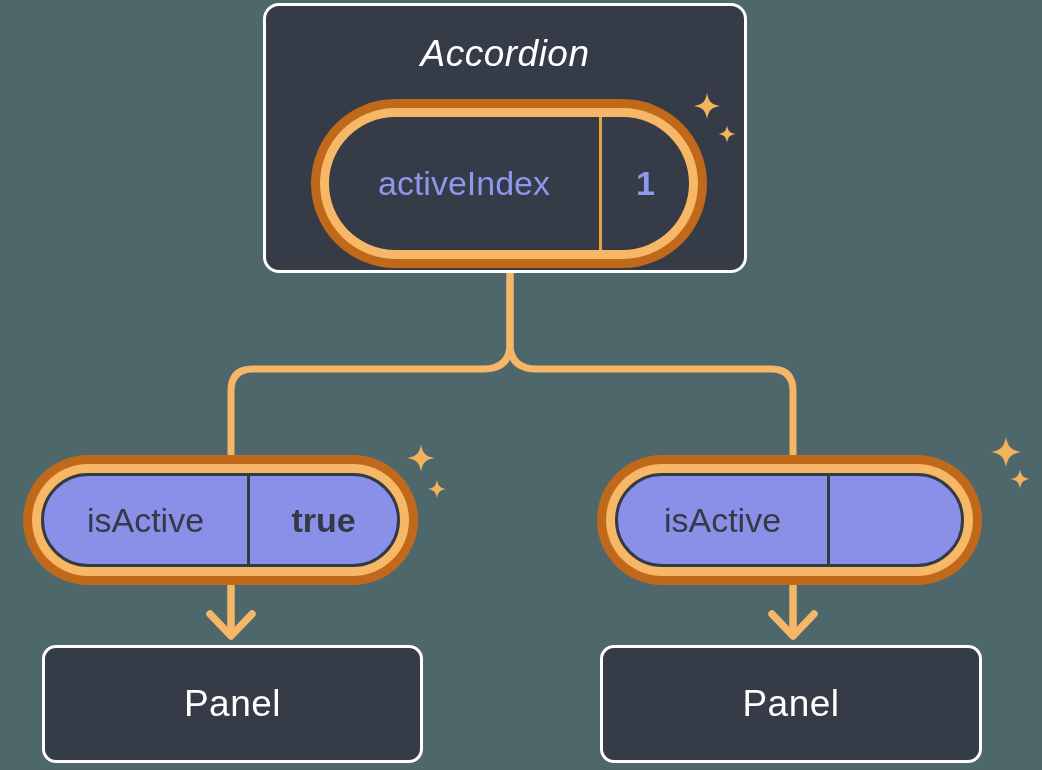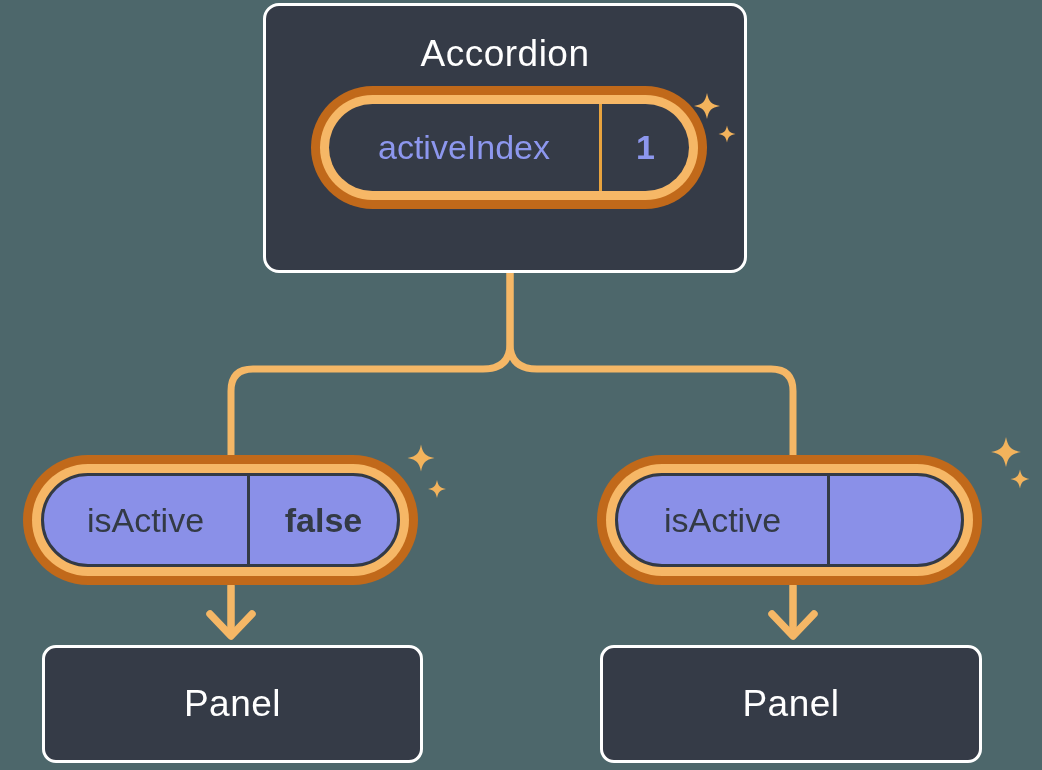--- a/index.html
+++ b/index.html
@@ -50,20 +50,21 @@
     width: 484px; height: 270px;
     border-radius: 16px;
   }
   .accordion-title {
     margin-top: 27px;
     text-align: center;
     font-size: 37px;
     font-weight: 500;
     color: var(--text-light);
     letter-spacing: 0.5px;
+    font-style: italic;
   }
   .panel-box {
     border-radius: 14px;
     display: flex;
     align-items: center;
     justify-content: center;
     font-size: 37px;
     font-weight: 500;
     color: var(--text-light);
     letter-spacing: 0.5px;
@@ -72,21 +73,21 @@
   .panel-right { left: 600px; top: 645px; width: 382px; height: 118px; }
 
   .pill {
     position: absolute;
     z-index: 2;
     border-radius: 999px;
     background: var(--ring-dark);
     padding: 9px;
     box-sizing: border-box;
   }
-  .pill-top   { left: 311px; top: 86px;  width: 396px; height: 123px; }
+  .pill-top   { left: 311px; top: 99px;  width: 396px; height: 169px; }
   .pill-left  { left: 23px;  top: 455px; width: 395px; height: 130px; }
   .pill-right { left: 597px; top: 455px; width: 385px; height: 130px; }
   .pill-mid {
     width: 100%; height: 100%;
     border-radius: 999px;
     background: var(--ring-light);
     padding: 9px;
     box-sizing: border-box;
   }
   .pill-inner {
@@ -157,21 +158,21 @@
         <div class="cell-value">1</div>
       </div>
     </div>
   </div>
 
   <div class="pill pill-left">
     <div class="pill-mid">
       <div class="pill-inner purple">
         <div class="cell-name">isActive</div>
         <div class="divider dark"></div>
-        <div class="cell-value">false</div>
+        <div class="cell-value">true</div>
       </div>
     </div>
   </div>
 
   <div class="pill pill-right">
     <div class="pill-mid">
       <div class="pill-inner purple">
         <div class="cell-name">isActive</div>
         <div class="divider dark"></div>
       </div>

